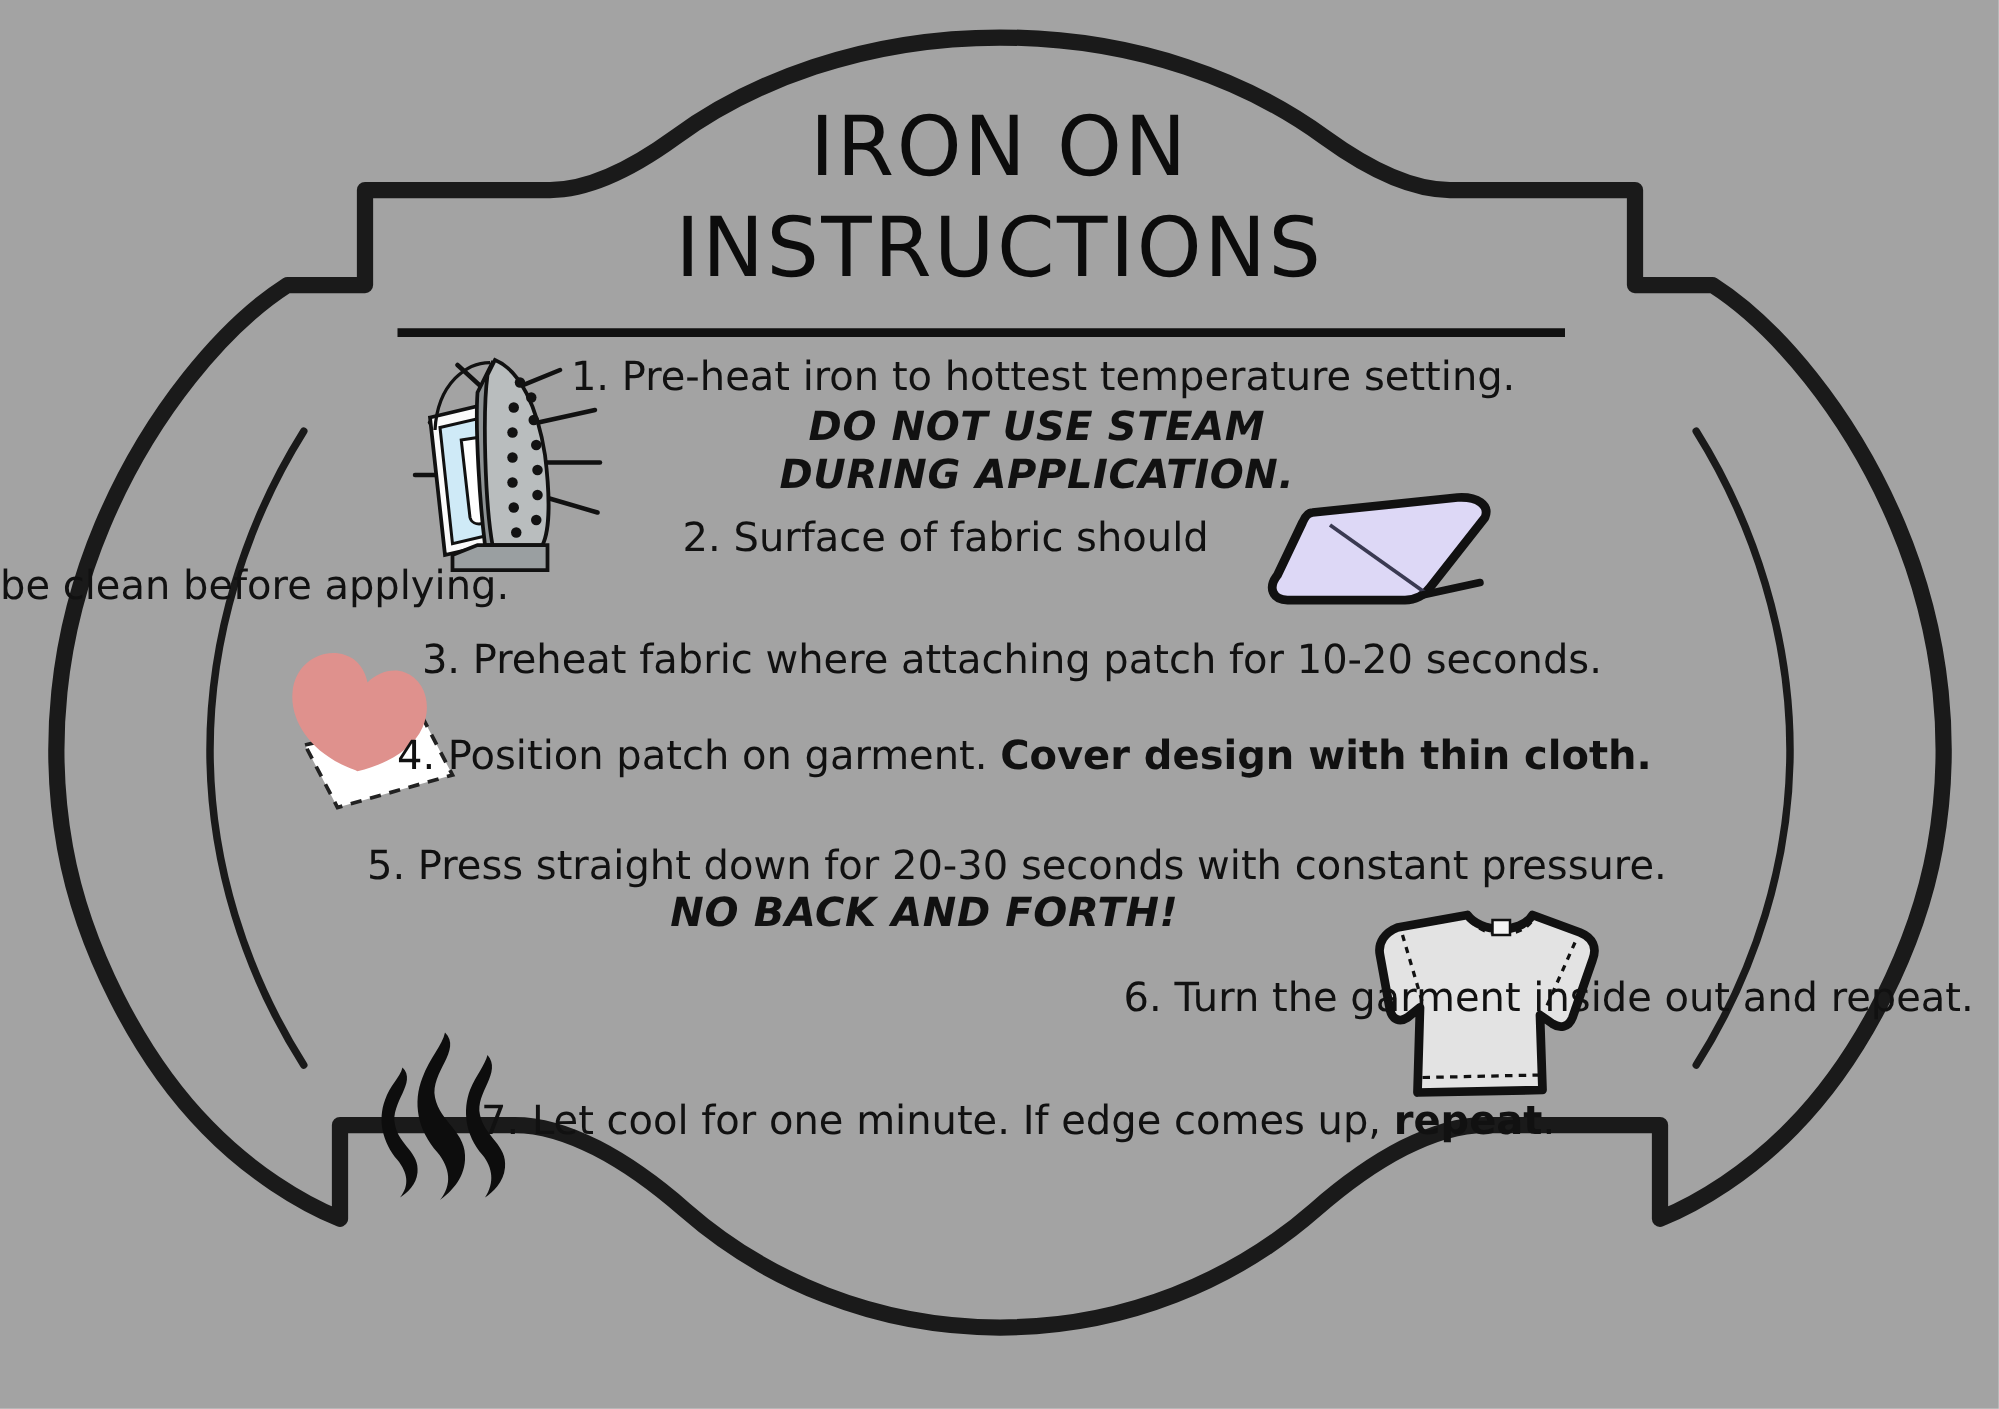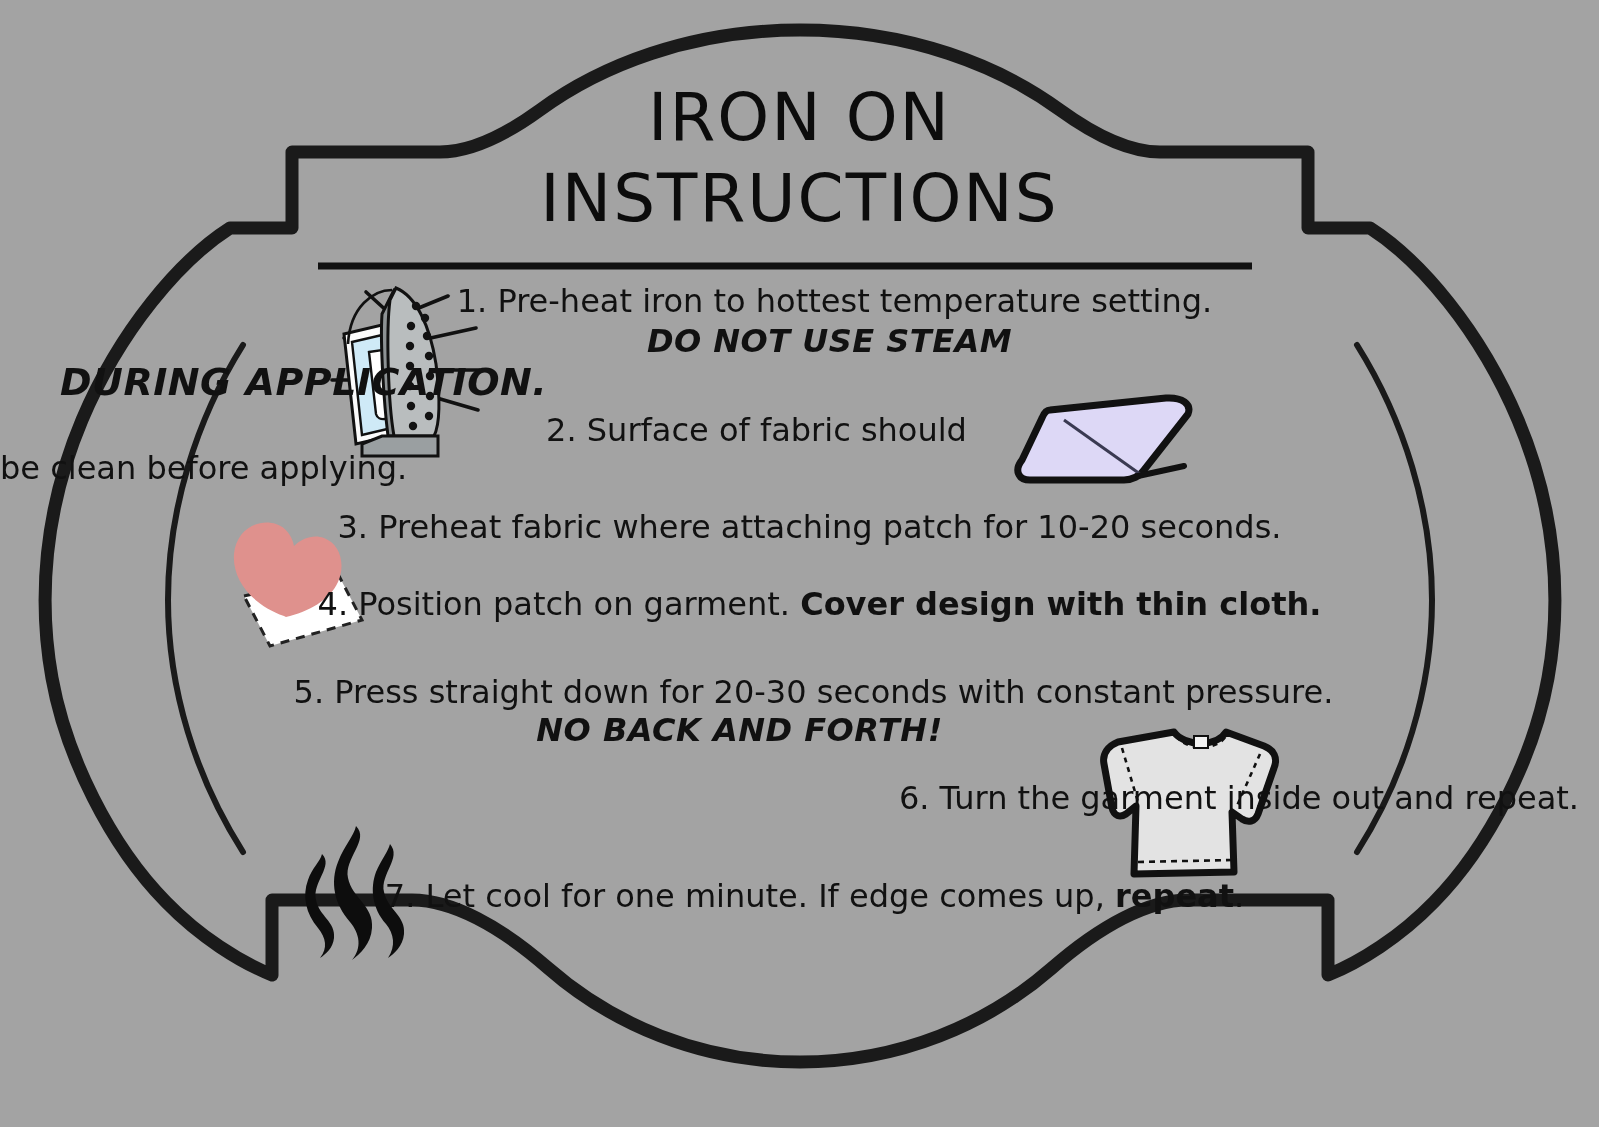--- a/index.html
+++ b/index.html
@@ -29,21 +29,21 @@
   .line{
     position:absolute;
     font-family:"DejaVu Sans","Liberation Sans",sans-serif;
     color:#111;
     white-space:nowrap;
   }
 
   
   .s1a{left:0;right:0;top:282px;font-size:32px;text-align:center;padding-left:70px;}
   .s1b{left:0;right:0;top:322px;font-size:32px;font-style:italic;font-weight:bold;text-align:center;padding-left:60px;letter-spacing:.5px;}
-  .s1c{left:0;right:0;top:360px;font-size:38px;font-style:italic;font-weight:bold;padding-left:60px;letter-spacing:.5px;}
+  .s1c{left:0;right:0;top:360px;font-size:32px;font-style:italic;font-weight:bold;text-align:center;padding-left:60px;letter-spacing:.5px;}
 
   .s2a{left:0;right:0;top:411px;font-size:32px;text-align:center;padding-right:86px;}
   .s2b{left:0;right:0;top:449px;font-size:32px;text-align:left;padding-right:190px;}
 
   .s3{left:0;right:0;top:508px;font-size:32px;text-align:center;padding-left:20px;}
 
   .s4{left:0;right:0;top:585px;font-size:32px;text-align:center;padding-left:40px;}
 
   .s5a{left:0;right:0;top:673px;font-size:32px;text-align:center;padding-left:10px;margin-left:18px;}
   .s5b{left:0;right:0;top:711px;font-size:32px;font-style:italic;font-weight:bold;text-align:center;padding-right:120px;letter-spacing:.5px;}

